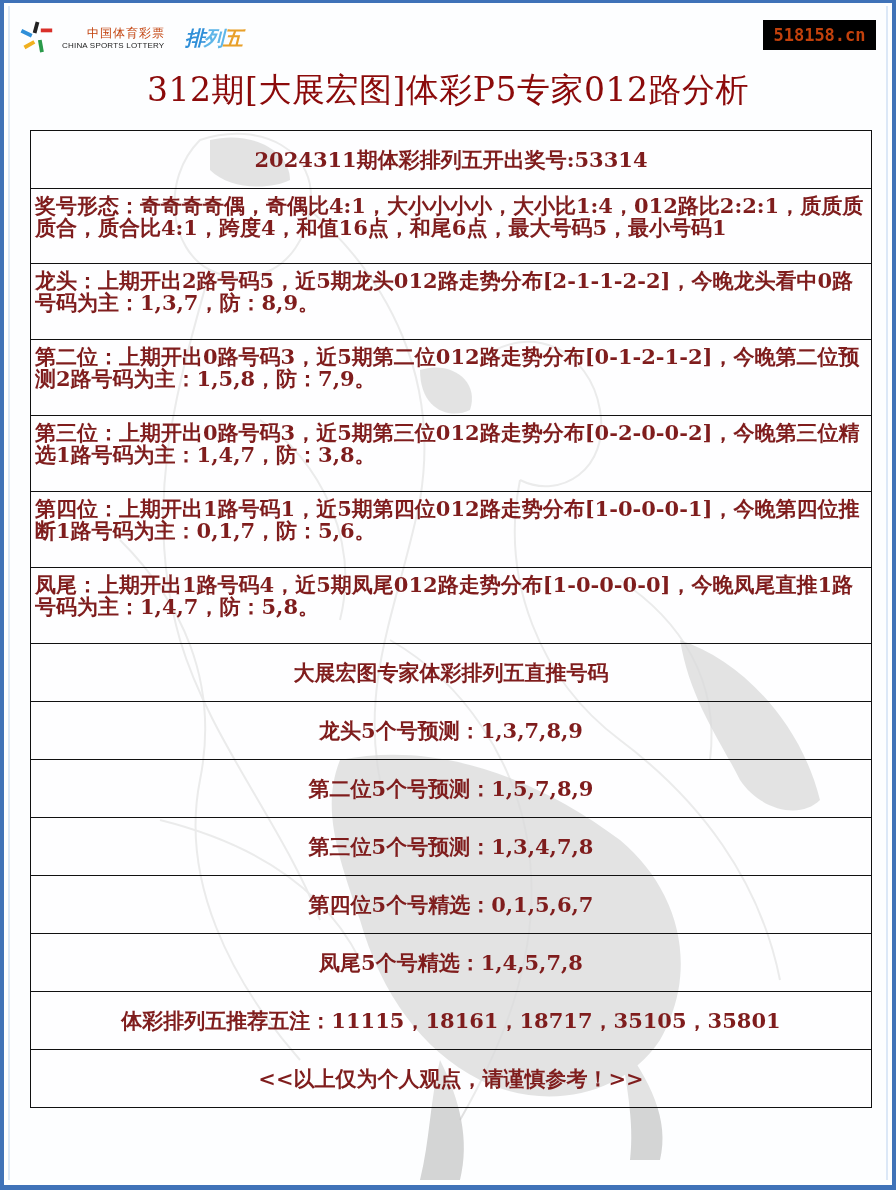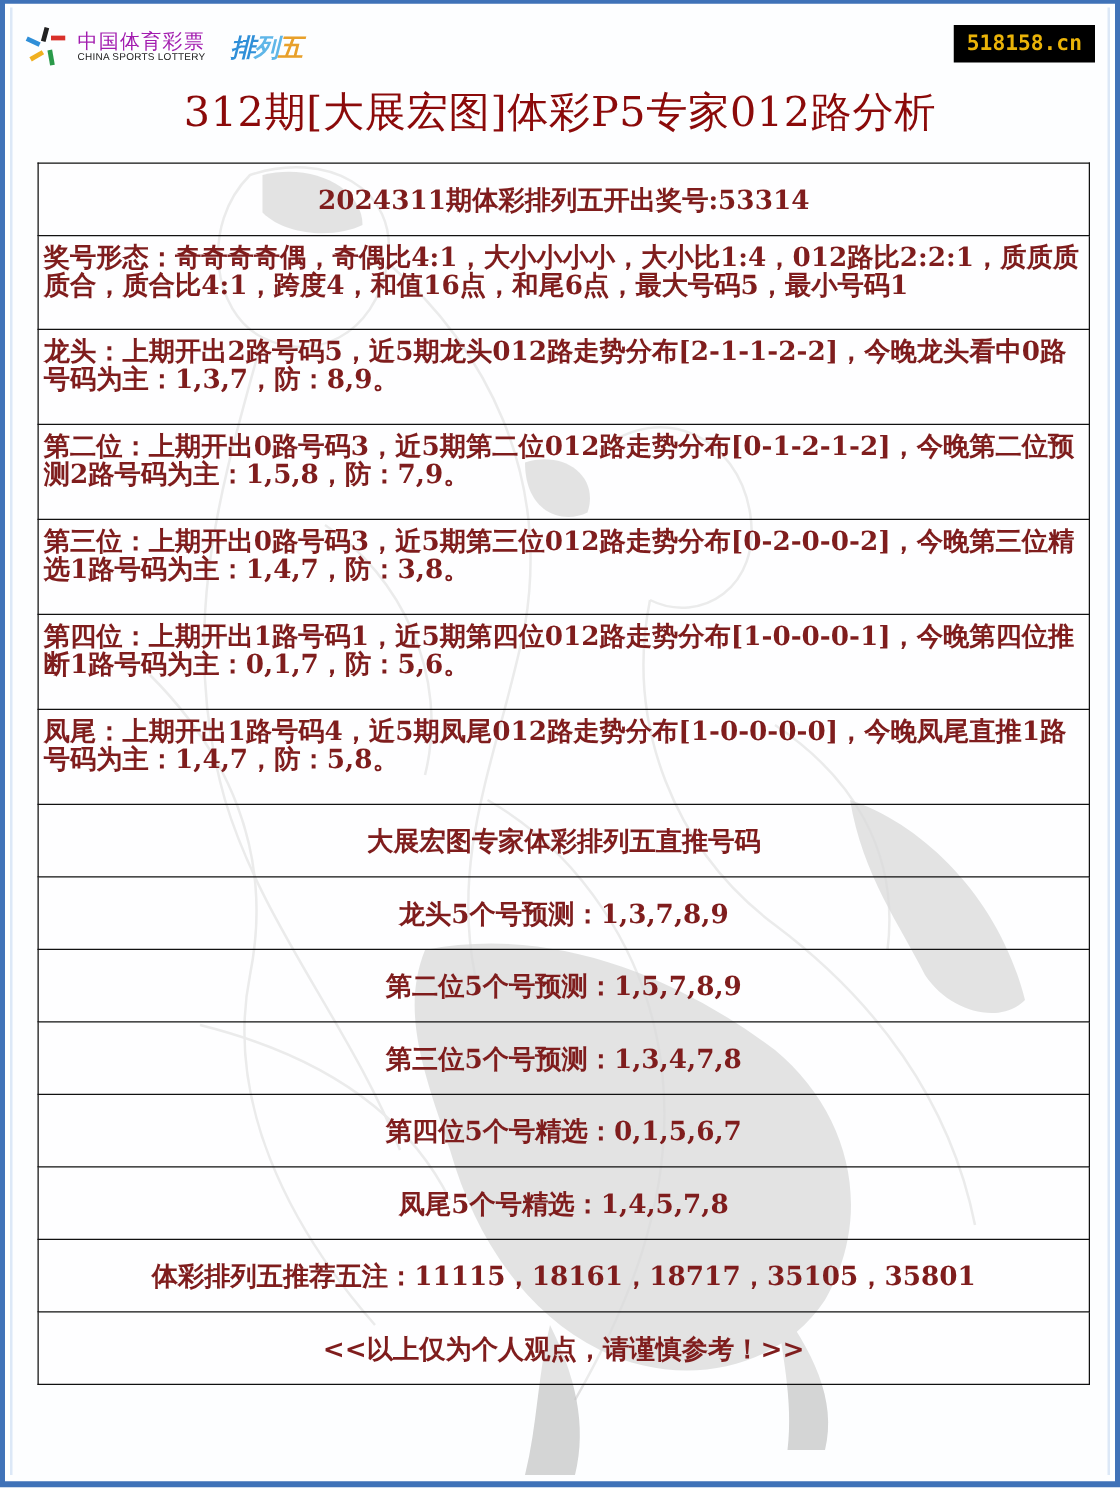--- a/index.html
+++ b/index.html
@@ -28,37 +28,37 @@
     pointer-events: none; opacity: 0.55;
   }
   .logo {
     position: absolute; left: 18px; top: 18px; height: 40px;
     display: flex; align-items: center;
   }
   .logo-mark { width: 38px; height: 38px; position: relative; }
   .logo-text { margin-left: 6px; display: flex; flex-direction: column; }
   .logo-cn {
     font-family: "DejaVu Sans", "Liberation Sans", sans-serif;
-    font-size: 16px; color: #a21caf; letter-spacing: 1px; line-height: 16px;
+    font-size: 12px; color: #c2410c; letter-spacing: 1px; line-height: 16px; margin-left: 25px;
   }
   .logo-en {
     font-family: "Liberation Sans", sans-serif;
     font-size: 8px; font-weight: normal; color: #222; line-height: 10px; letter-spacing: 0.2px;
   }
   .logo-p5 {
     margin-left: 20px;
     font-family: "DejaVu Sans", "Liberation Sans", sans-serif;
     font-weight: bold; font-style: italic; font-size: 20px; letter-spacing: -1px;
   }
   .logo-p5 .c1 { color: #2f8fd8; }
   .logo-p5 .c2 { color: #5fb6e8; }
   .logo-p5 .c3 { color: #e8a02a; }
   .site-badge {
     position: absolute; left: 763px; top: 20px; width: 113px; height: 30px;
-    background: #000; color: #eab308;
+    background: #000; color: #c2410c;
     font-family: "DejaVu Sans Mono", "Liberation Mono", monospace;
     font-size: 17px; font-weight: bold; line-height: 30px; text-align: center;
   }
   .title {
     position: absolute; left: 0; top: 62px; width: 896px; text-align: center;
     font-family: "DejaVu Serif", "Liberation Serif", serif;
     font-size: 33px; color: #8b0a0a; line-height: 56px; letter-spacing: 0.5px;
   }
   table.main {
     position: absolute; left: 30px; top: 130px; width: 842px;

